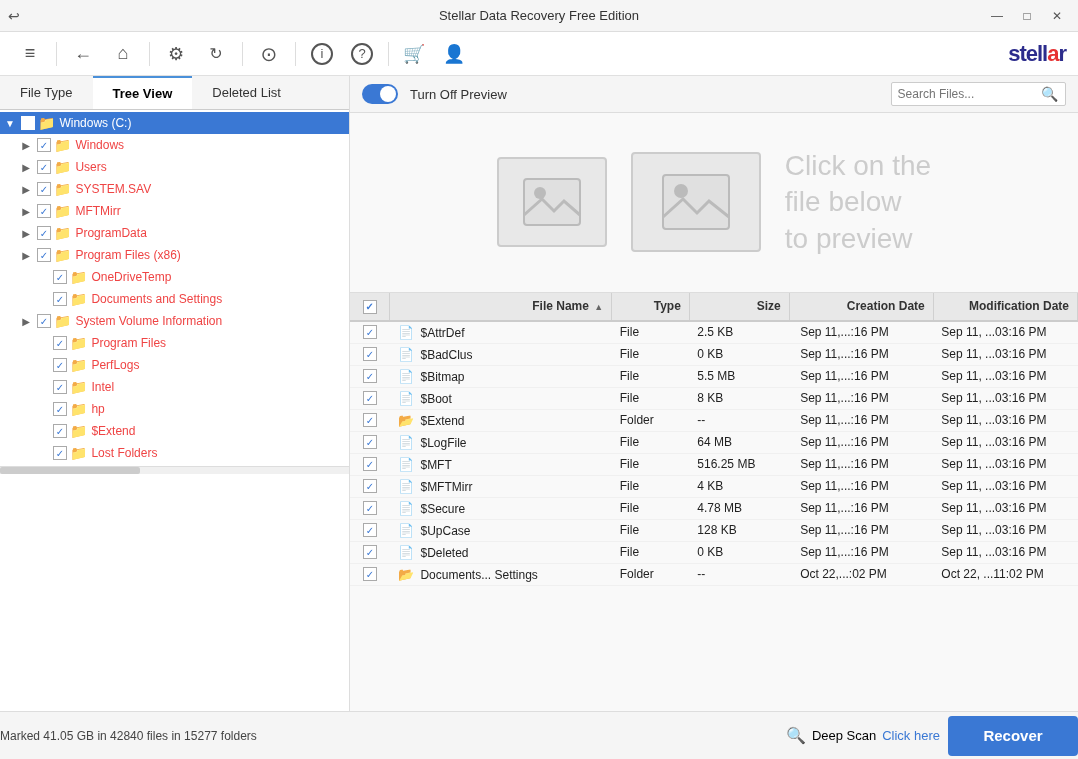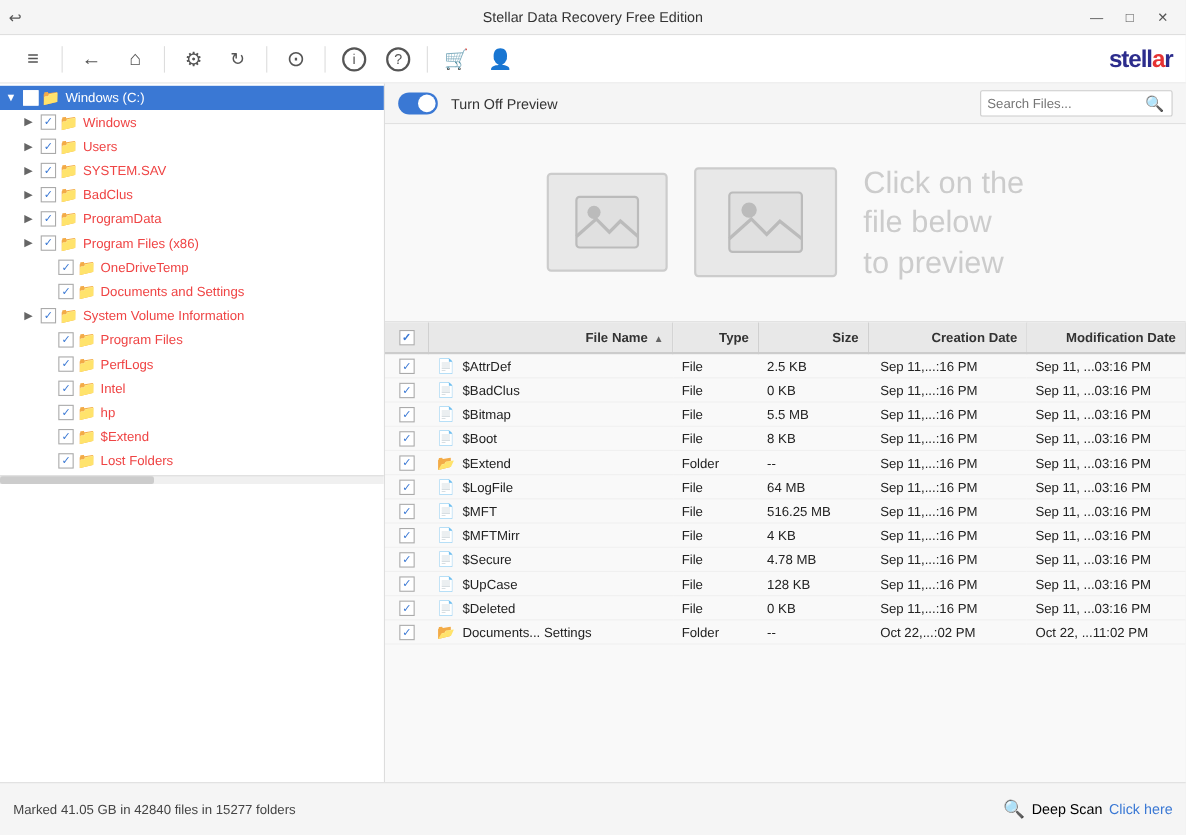--- a/index.html
+++ b/index.html
@@ -213,21 +213,21 @@
     .col-modified { width: 130px; }
     .sort-arrow { font-size: 9px; color: #666; margin-left: 2px; }
 
     
     .bottom-bar {
       height: 48px;
       background: #f5f5f5;
       border-top: 1px solid #ddd;
       display: flex;
       align-items: center;
-      padding: 0 12px;
+      padding: 0 0;
       gap: 8px;
     }
     .status-text { font-size: 12px; color: #444; flex: 1; }
     .deep-scan-area { display: flex; align-items: center; gap: 6px; font-size: 13px; }
     .deep-scan-icon { font-size: 16px; color: #444; }
     .deep-scan-link { color: #3a78d4; text-decoration: none; cursor: pointer; }
     .recover-btn {
       background: #3a78d4; color: white;
       border: none; border-radius: 4px;
       padding: 8px 28px; font-size: 15px; font-weight: 600;
@@ -302,20 +302,31 @@
     <span>👤</span>
   </button>
 
   <div class="logo">stell<span style="color:#e63333;">a</span>r</div>
 </div>
 
 <div class="main-container">
 
   <div class="left-panel">
 
+    <div class="tabs">
+      <button class="tab">
+        <span>File Type</span>
+      </button>
+      <button class="tab active">
+        <span>Tree View</span>
+      </button>
+      <button class="tab">
+        <span>Deleted List</span>
+      </button>
+    </div>
 
     <div class="tree-container">
 
       <div class="tree-item selected" style="padding-left: 2px;">
         <span class="tree-expand">▼</span>
         <span class="tree-checkbox">✓</span>
         <span class="folder-icon">📁</span>
         <span class="item-text">Windows (C:)</span>
       </div>
 
@@ -337,21 +348,21 @@
         <span class="tree-expand">▶</span>
         <span class="tree-checkbox">✓</span>
         <span class="folder-icon">📁</span>
         <span class="item-text">SYSTEM.SAV</span>
       </div>
 
       <div class="tree-item" style="padding-left: 18px;">
         <span class="tree-expand">▶</span>
         <span class="tree-checkbox">✓</span>
         <span class="folder-icon">📁</span>
-        <span class="item-text">BadClus</span>
+        <span class="item-text">MFTMirr</span>
       </div>
 
       <div class="tree-item" style="padding-left: 18px;">
         <span class="tree-expand">▶</span>
         <span class="tree-checkbox">✓</span>
         <span class="folder-icon">📁</span>
         <span class="item-text">ProgramData</span>
       </div>
 
       <div class="tree-item" style="padding-left: 18px;">
@@ -658,13 +669,14 @@
   </div>
 </div>
 
 <div class="bottom-bar">
   <span class="status-text">Marked 41.05 GB in 42840 files in 15277 folders</span>
   <div class="deep-scan-area">
     <span class="deep-scan-icon">🔍</span>
     <span>Deep Scan</span>
     <a class="deep-scan-link">Click here</a>
   </div>
+  <button class="recover-btn">Recover</button>
 </div>
 
 </body></html>

